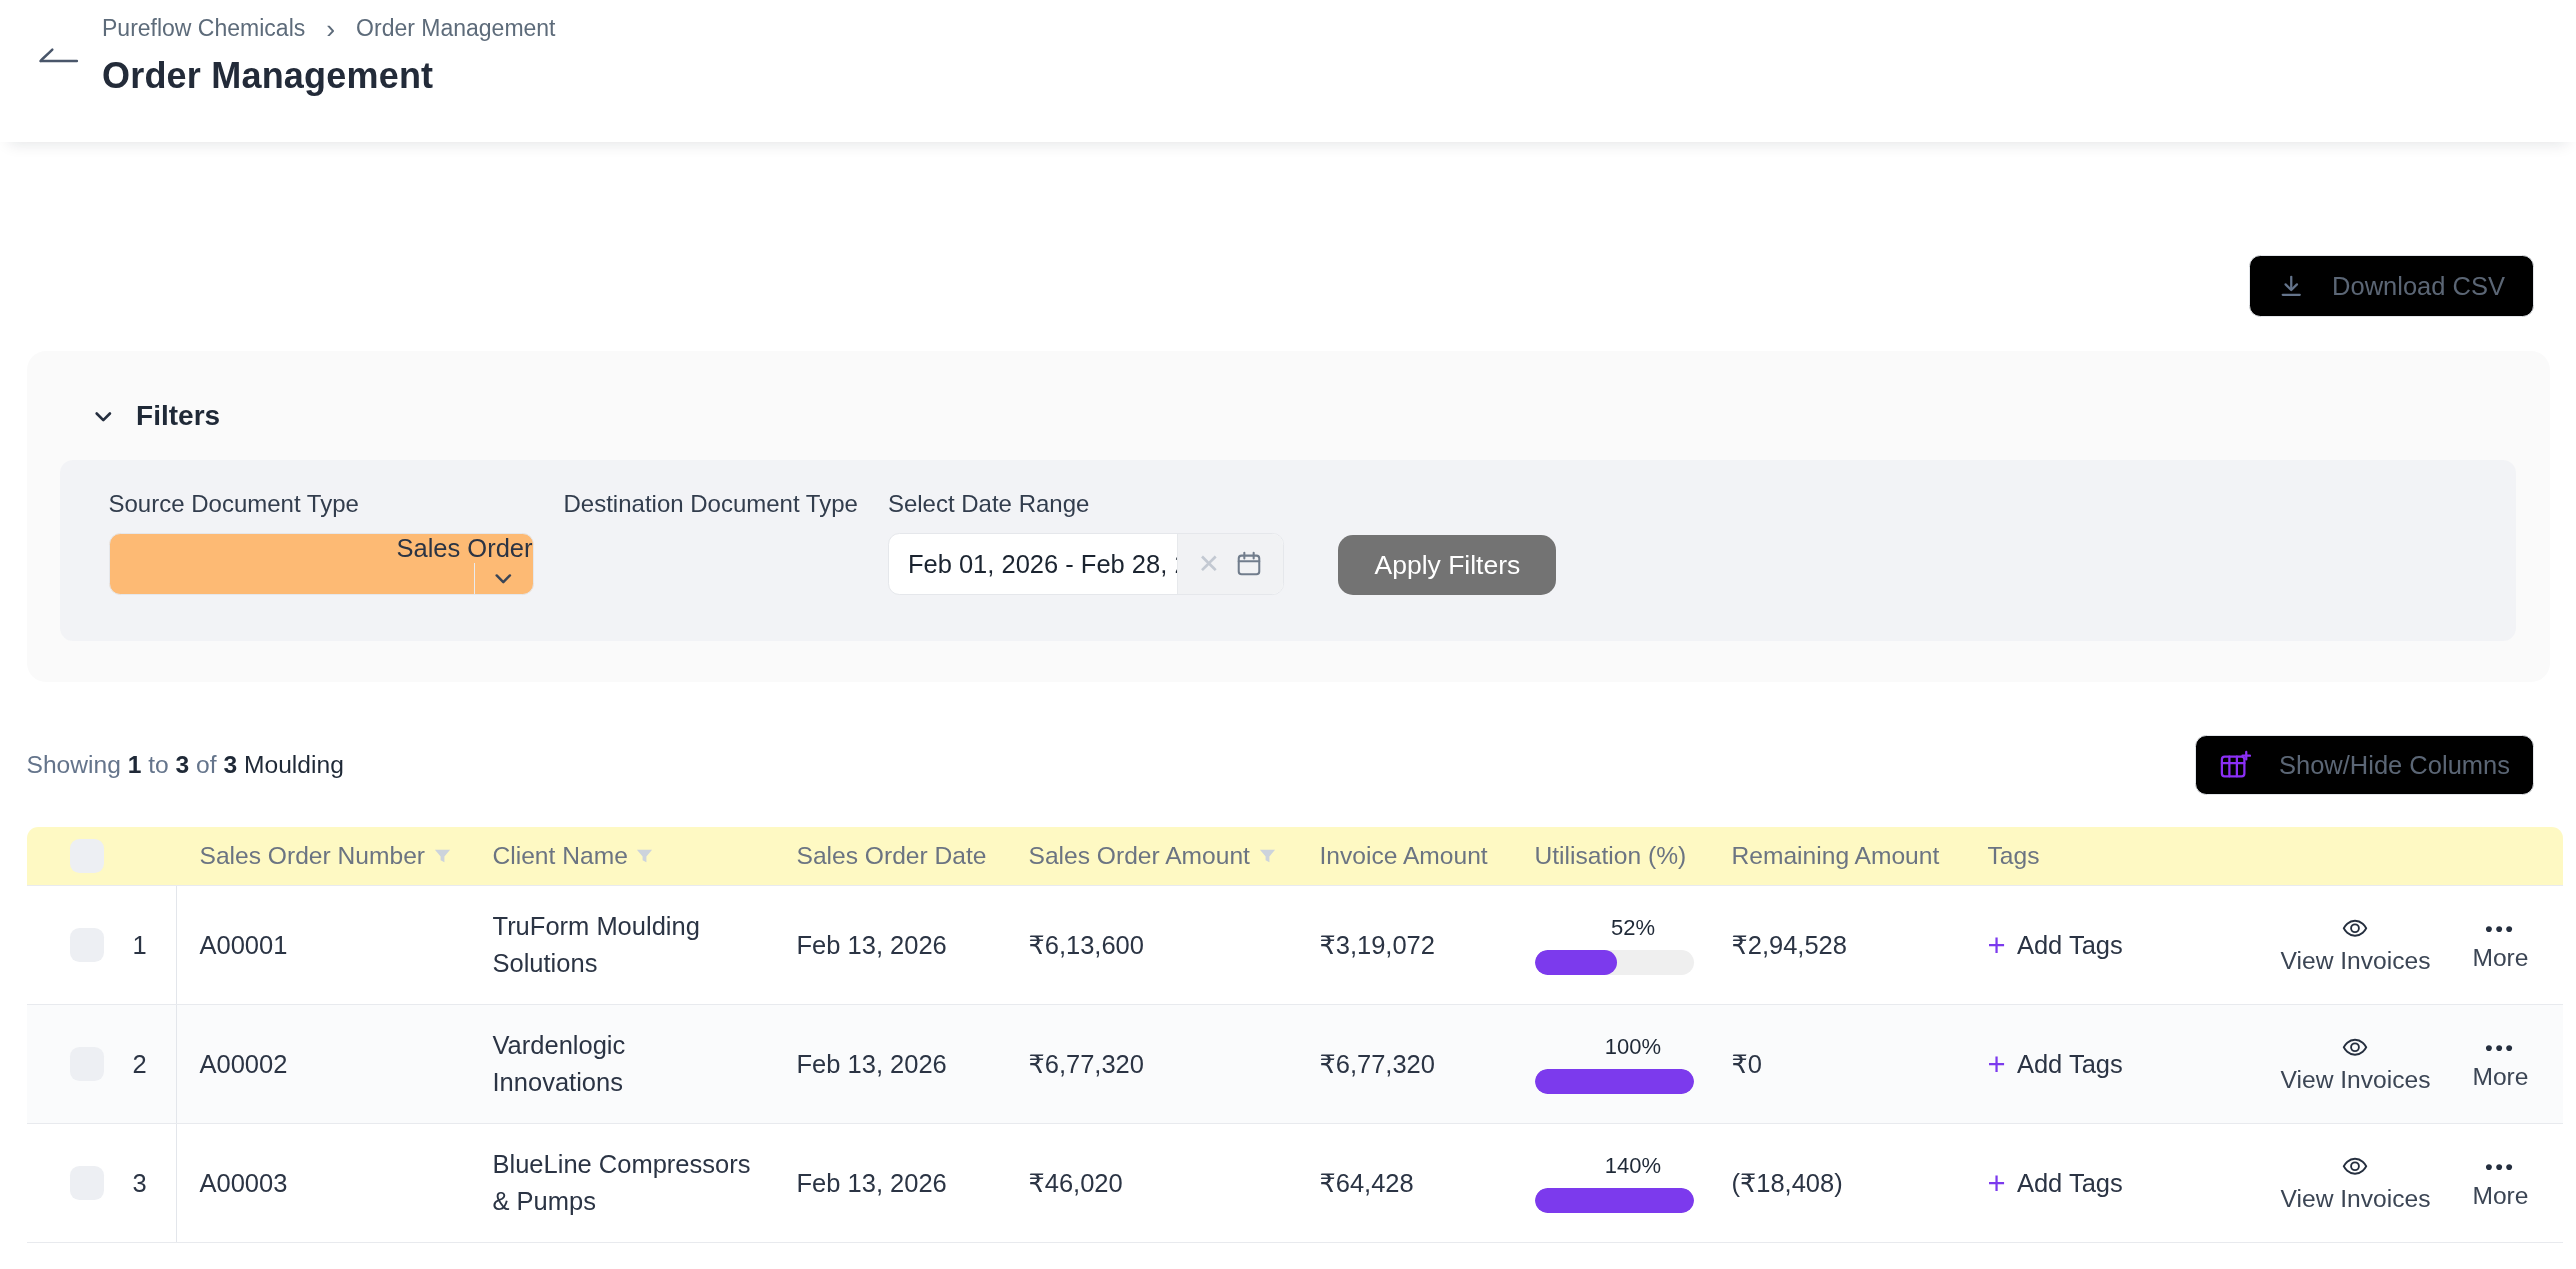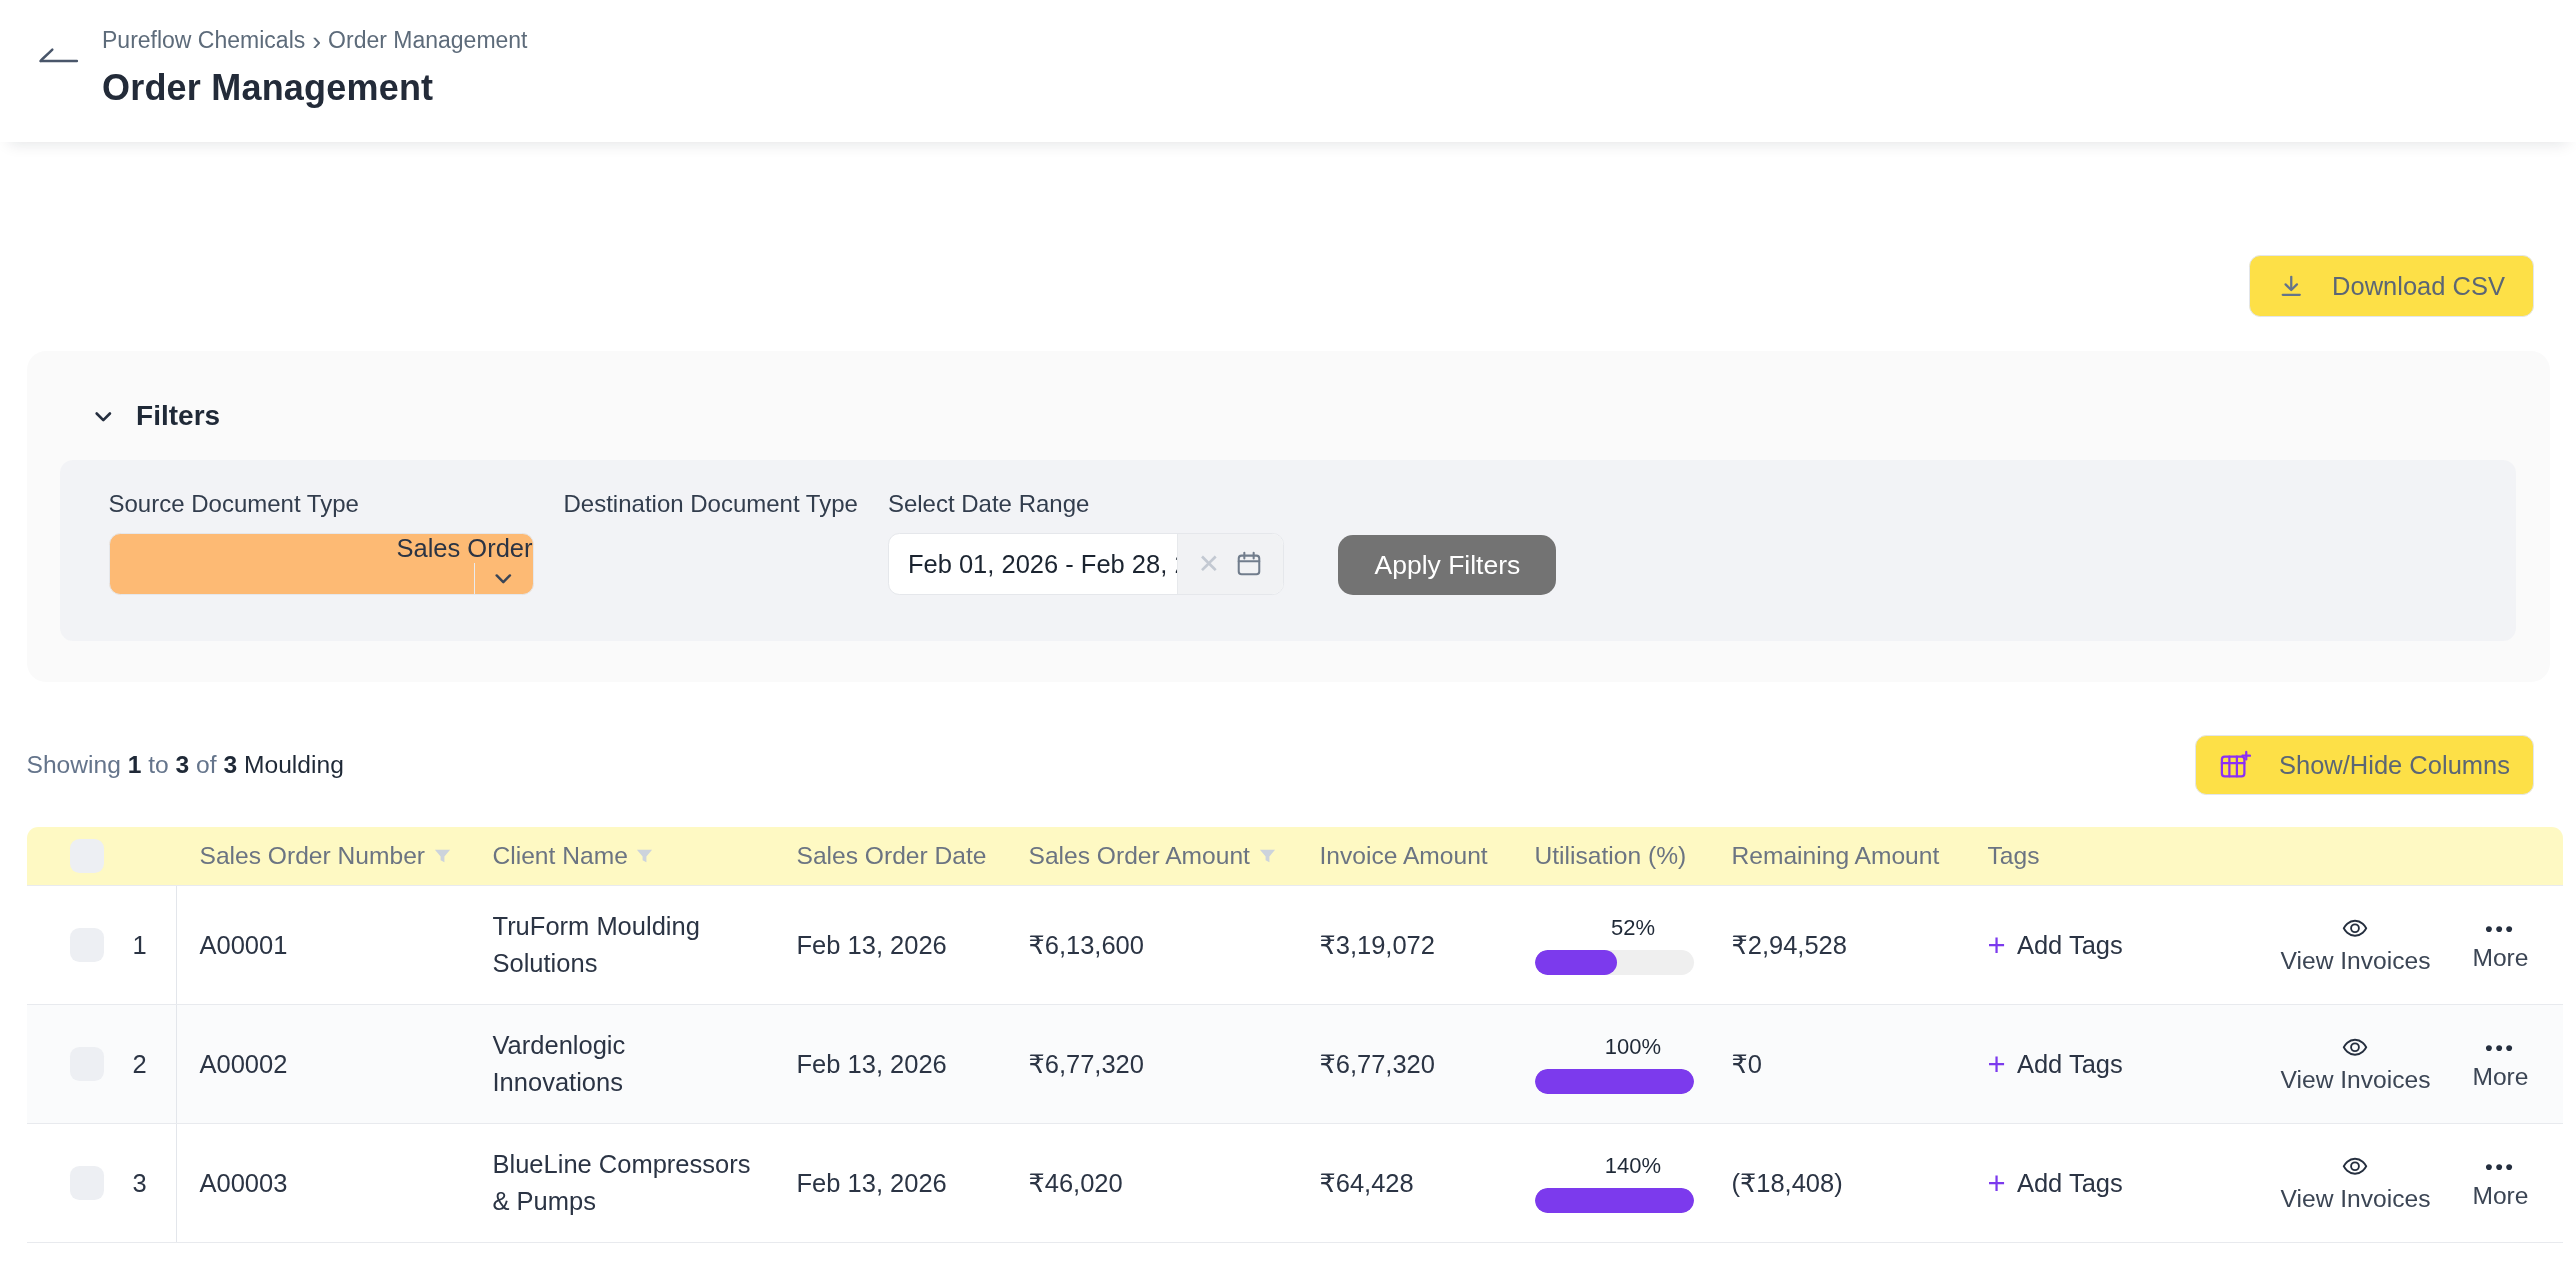--- a/index.html
+++ b/index.html
@@ -5,27 +5,27 @@
   * { margin:0; padding:0; box-sizing:border-box; }
   html,body { width:2576px; height:1269px; overflow:hidden; background:#ffffff;
               font-family:"Liberation Sans","DejaVu Sans",sans-serif; color:#2b3444; }
 
   
   .topbar { position:relative; height:142px; background:#fff;
             box-shadow:0 11.3px 15px -9.4px rgba(17,24,39,.12); }
   .back-btn { position:absolute; left:36px; top:42px; width:43px; height:38px;
               display:flex; align-items:center; justify-content:center; cursor:pointer; }
   .head-text { position:absolute; left:102px; top:15px; }
-  .breadcrumb { display:flex; align-items:flex-end; gap:7px; font-size:23px; color:#5d6b7a;margin-top:12px; }
+  .breadcrumb { display:flex; align-items:flex-end; gap:21px; font-size:23px; color:#5d6b7a; }
   .breadcrumb .crumb { cursor:pointer; }
   .breadcrumb .sep { font-size:26.5px; color:#5d6b7a; line-height:1; padding-top:0px; }
   .page-title { margin-top:13.2px; font-size:36px; font-weight:700; color:#232b39; letter-spacing:0.2px; }
 
   
-  .btn { display:inline-flex; align-items:center; gap:28px; background:#fde047;
+  .btn { display:inline-flex; align-items:center; gap:28px; background:#000000;
          border:1.4px solid #e3e6ea; border-radius:11.3px; color:#5b6675;
          font-size:25.5px; font-family:inherit; cursor:pointer; }
 
   .toolbar-row { display:flex; justify-content:flex-end; padding-right:42px; margin-top:113px; }
   .btn.download { height:62px; padding:0 28px; }
 
   
   .filters-card { margin:34px 26.5px 0 26.5px; height:331px; background:#fafafa; border-radius:19px; }
   .filters-head { display:flex; align-items:center; gap:21px; padding:49px 0 0 64px;
                   font-size:28px; font-weight:700; color:#1f2937; cursor:pointer; width:246px; }

